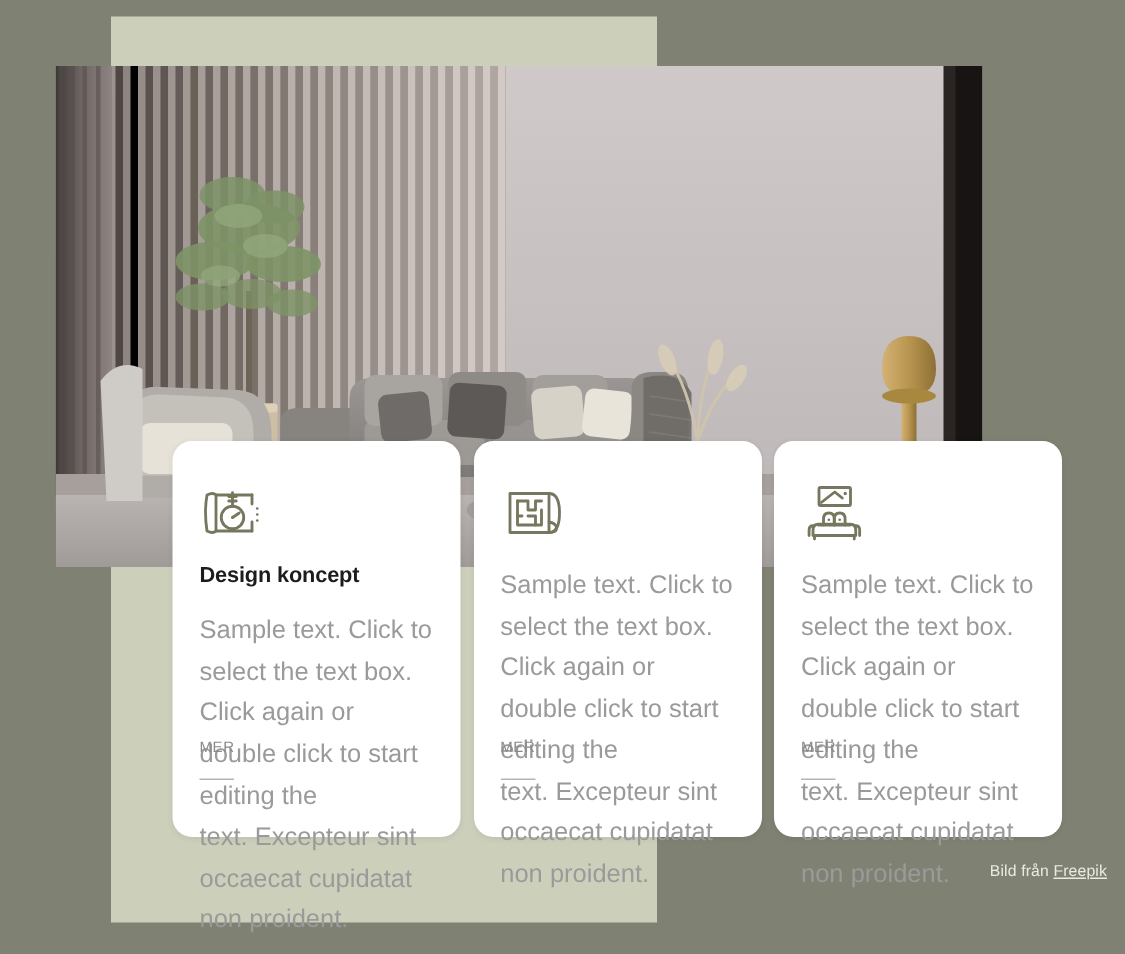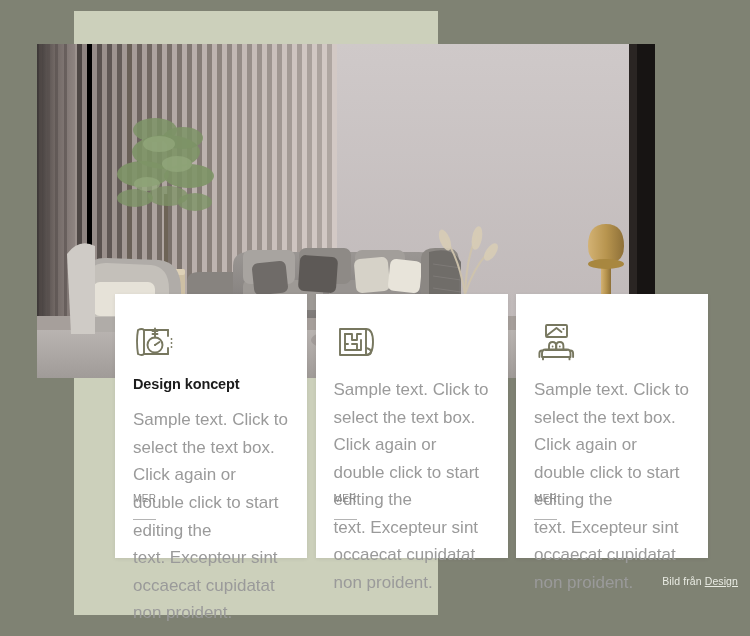--- a/index.html
+++ b/index.html
@@ -49,21 +49,21 @@
     top: 294px;
     width: 593px;
     height: 264px;
     display: flex;
     justify-content: space-between;
   }
   .card {
     width: 192px;
     height: 264px;
     background: #ffffff;
-    border-radius: 0;
+    border-radius: 13px;
     box-sizing: border-box;
     padding: 26px 18px 0 18px;
     box-shadow: 0 1px 4px rgba(0,0,0,0.07);
     position: relative;
   }
   .card-icon {
     width: 44px;
     height: 44px;
     margin-bottom: 12px;
   }
@@ -406,16 +406,16 @@
           <circle cx="25.8" cy="26.5" r="0.9" fill="#77775f" stroke="none"></circle>
         </svg>
       </div>
       <p class="card-body">Sample text. Click to select the text box. Click again or double click to start editing the
 text. Excepteur sint occaecat cupidatat non proident.</p>
       <a class="card-more" href="#">MER</a>
     </div>
   </div>
 
   <div class="attribution">
-    <span>Bild från </span><a href="#">Design</a>
+    <span>Bild från </span><a href="#">Freepik</a>
   </div>
 
 </div>
 
 </body></html>

